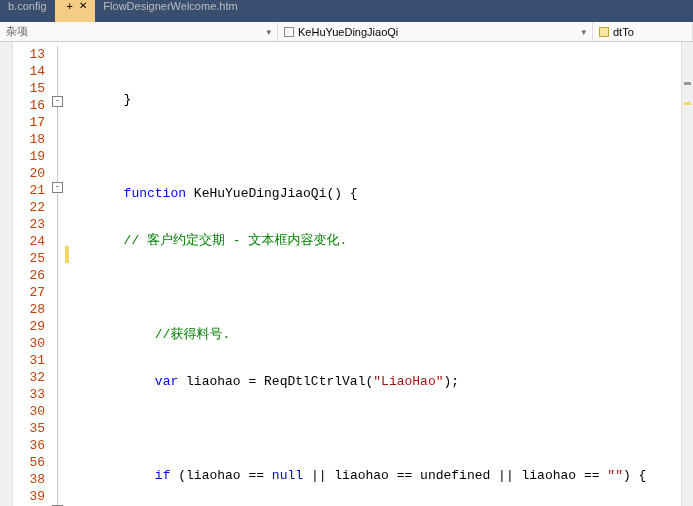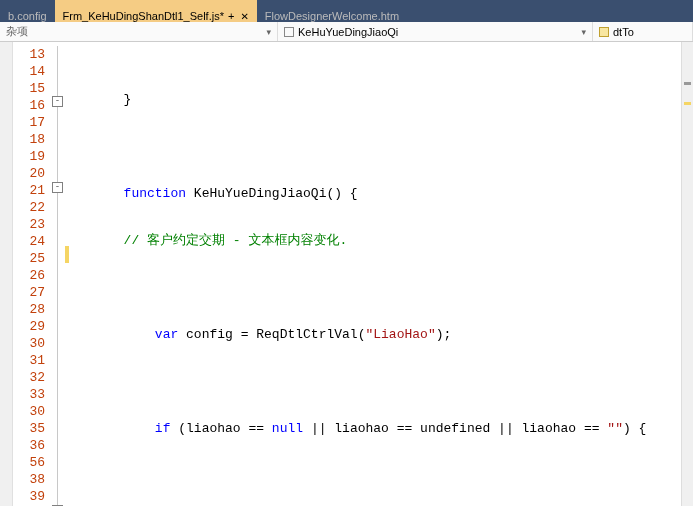--- a/index.html
+++ b/index.html
@@ -1,18 +1,18 @@
 <!DOCTYPE html>
 <html><head>
 <meta charset="utf-8">
 <style>
   * { margin: 0; padding: 0; box-sizing: border-box; }
   body { font-family: Consolas, "Courier New", monospace; font-size: 13px; background: #fff; color: #000; overflow: hidden; width: 693px; height: 506px; }
   .tabs { background: #3a4f6f; height: 22px; display: flex; align-items: stretch; }
-  .tab { display: flex; align-items: flex-end; padding: 0 8px; font-size: 11px; color: #fff; font-family: "Segoe UI", Tahoma, sans-serif; cursor: pointer; }
+  .tab { display: flex; align-items: flex-start; padding: 0 8px; font-size: 11px; color: #fff; font-family: "Segoe UI", Tahoma, sans-serif; cursor: pointer; }
   .tab.active { background: #f5cc84; color: #000; }
   .tab.dim { color: #bbb; }
   .tab .close { margin-left: 6px; font-size: 10px; }
   .subbar { height: 20px; display: flex; border-bottom: 1px solid #ccc; background: #fafafa; font-family: "Segoe UI", Tahoma, sans-serif; font-size: 11px; }
   .subcell { display: flex; align-items: center; padding: 0 6px; border-right: 1px solid #ddd; }
   .subcell.left { width: 278px; color: #666; }
   .subcell.mid { flex: 1; }
   .subcell.right { width: 100px; }
   .cube { width: 10px; height: 10px; border: 1px solid #888; margin-right: 4px; display: inline-block; }
   .cube.yellow { background: #f8e6a0; border-color: #c0a030; }
@@ -34,21 +34,20 @@
   .map-mark { position: absolute; left: 2px; right: 2px; height: 3px; background: #999; }
 </style>
 </head>
 <body>
 
 <div class="tabs">
   <div class="tab dim">
       <span>b.config</span>
     </div>
   <div class="tab active">
-    <span>Frm_KeHuDingShanDtl1_Self.js*</span>
     <span style="margin-left:4px">+</span>
     <span class="close">✕</span>
   </div>
   <div class="tab dim">
       <span>FlowDesignerWelcome.htm</span>
     </div>
 </div>
 
 <div class="subbar">
   <div class="subcell left">
@@ -105,21 +104,22 @@
     <div class="fold-box" style="top:140px">-</div>
     <div class="fold-box" style="top:463px">-</div>
   </div>
   <div class="code">
     <div class="change-bar" style="top:204px;height:17px"></div>
     <div class="line"><span>       }</span></div>
     <div class="line"><span></span></div>
     <div class="line"><span>       </span><span class="kw">function</span><span> KeHuYueDingJiaoQi() {</span></div>
     <div class="line"><span class="com">       // 客户约定交期 - 文本框内容变化.</span></div>
     <div class="line"><span></span></div>
-    <div class="line"><span>           </span><span class="kw">var</span><span> config = ReqDtlCtrlVal(</span><span class="str">"LiaoHao"</span><span>);</span></div>
+    <div class="line"><span class="com">           //获得料号.</span></div>
+    <div class="line"><span>           </span><span class="kw">var</span><span> liaohao = ReqDtlCtrlVal(</span><span class="str">"LiaoHao"</span><span>);</span></div>
     <div class="line"><span></span></div>
     <div class="line"><span>           </span><span class="kw">if</span><span> (liaohao == </span><span class="kw">null</span><span> || liaohao == undefined || liaohao == </span><span class="str">""</span><span>) {</span></div>
     
     
     
     
     
     
     
     

